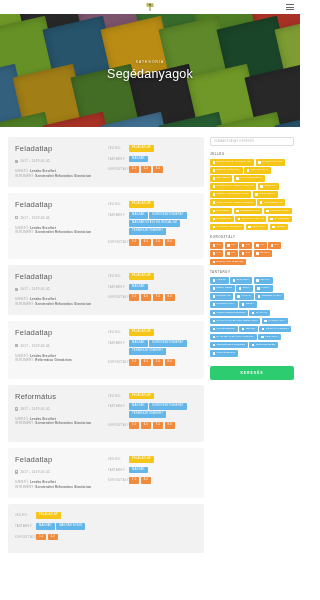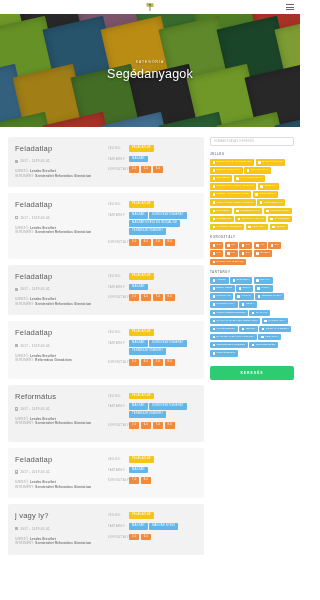--- a/index.html
+++ b/index.html
@@ -394,29 +394,20 @@
             <div class="frow">
               <div class="flabel">KOROSZTÁLY:</div>
               <div class="fchips">
                 <span class="chip orange">7.0</span>
                 <span class="chip orange">8.0</span>
               </div>
             </div>
           </div>
         </div>
         <div class="card">
-          <div class="card-left">
-            <div class="card-title">j vagy ly?</div>
-            <div class="card-date">
-              <span class="cal-icon"></span>
-              <span>2017 - 2019.05.02.</span>
-            </div>
-            <div class="meta-line">SZERZŐ: <b>Lendeu Erzsébet</b></div>
-            <div class="meta-line">INTÉZMÉNY: <b>Szentendrei Református Gimnázium</b></div>
-          </div>
           <div class="card-right">
             <div class="frow">
               <div class="flabel">JELLEG:</div>
               <div class="fchips">
                 <span class="chip yellow">FELADATLAP</span>
               </div>
             </div>
             <div class="frow">
               <div class="flabel">TANTÁRGY:</div>
               <div class="fchips">

